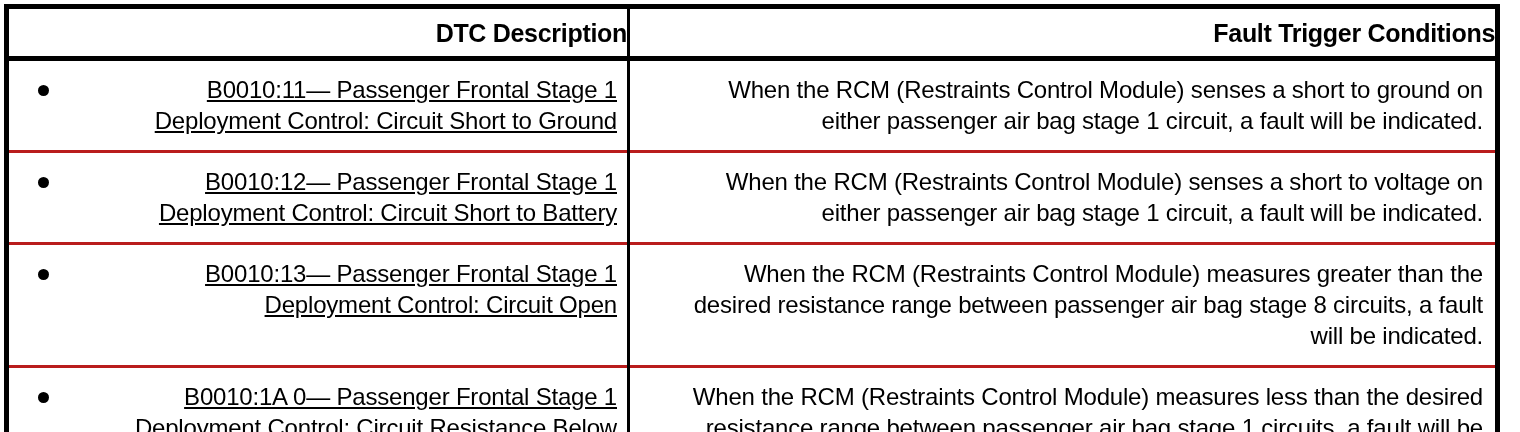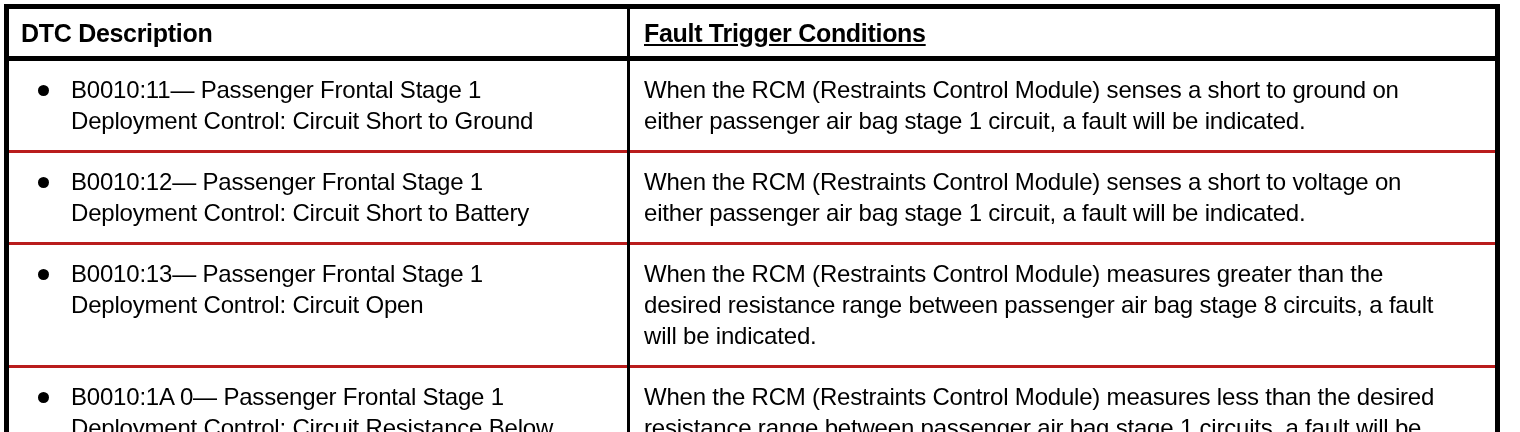--- a/index.html
+++ b/index.html
@@ -31,21 +31,21 @@
     border-bottom: 5px solid #000;
     border-left: 5px solid #000;
     border-right: 5px solid #000;
   }
   col.col-dtc { width: 622px; }
   col.col-cond { width: 869px; }
 
   table.dtc-table th,
   table.dtc-table td {
     vertical-align: top;
-    text-align: left;
+    text-align: right;
     padding: 0;
   }
   
   .c-left {
     border-right: 3px solid #000;
   }
 
   
   thead tr th {
     border-bottom: 5px solid #000;
@@ -54,21 +54,20 @@
   .hdr-text {
     font-size: 25px;
     font-weight: bold;
     letter-spacing: -0.3px;
     line-height: 30px;
     padding: 9px 0 0 12px;
     white-space: nowrap;
   }
   th.c-right .hdr-text {
     padding-left: 14px;
-    text-decoration: underline;
   }
 
   
   tbody tr td {
     border-top: 3px solid #b91c1c;
   }
   tbody tr:first-child td {
     border-top: none;
   }
 
@@ -92,20 +91,21 @@
     left: 17px;
     top: 11px;
     width: 11px;
     height: 11px;
     background: #000;
     border-radius: 50%;
   }
   .bullet-text {
     display: block;
     white-space: pre-line;
+    text-decoration: underline;
   }
 
   .cond-text {
     font-size: 24px;
     line-height: 31px;
     letter-spacing: -0.2px;
     white-space: pre-line;
   }
 
   

